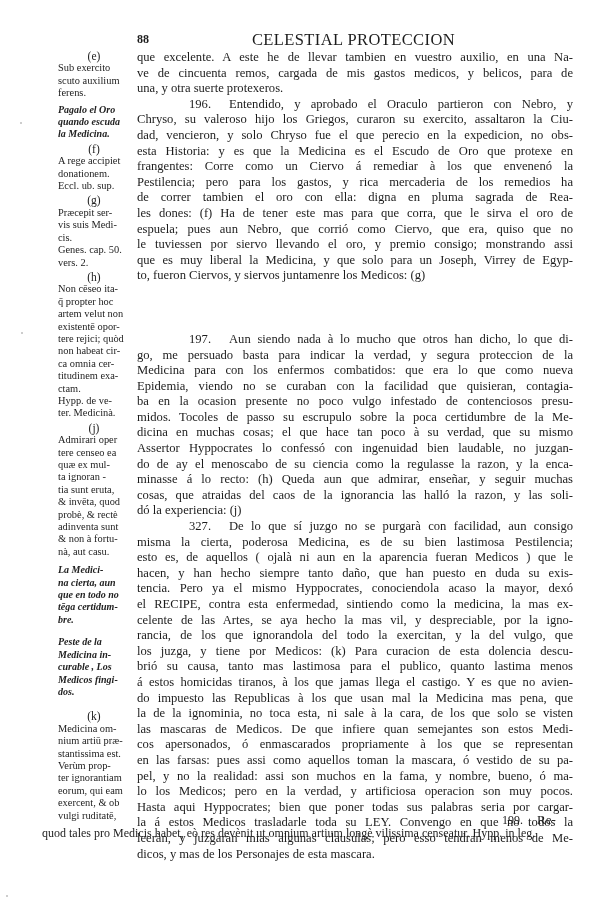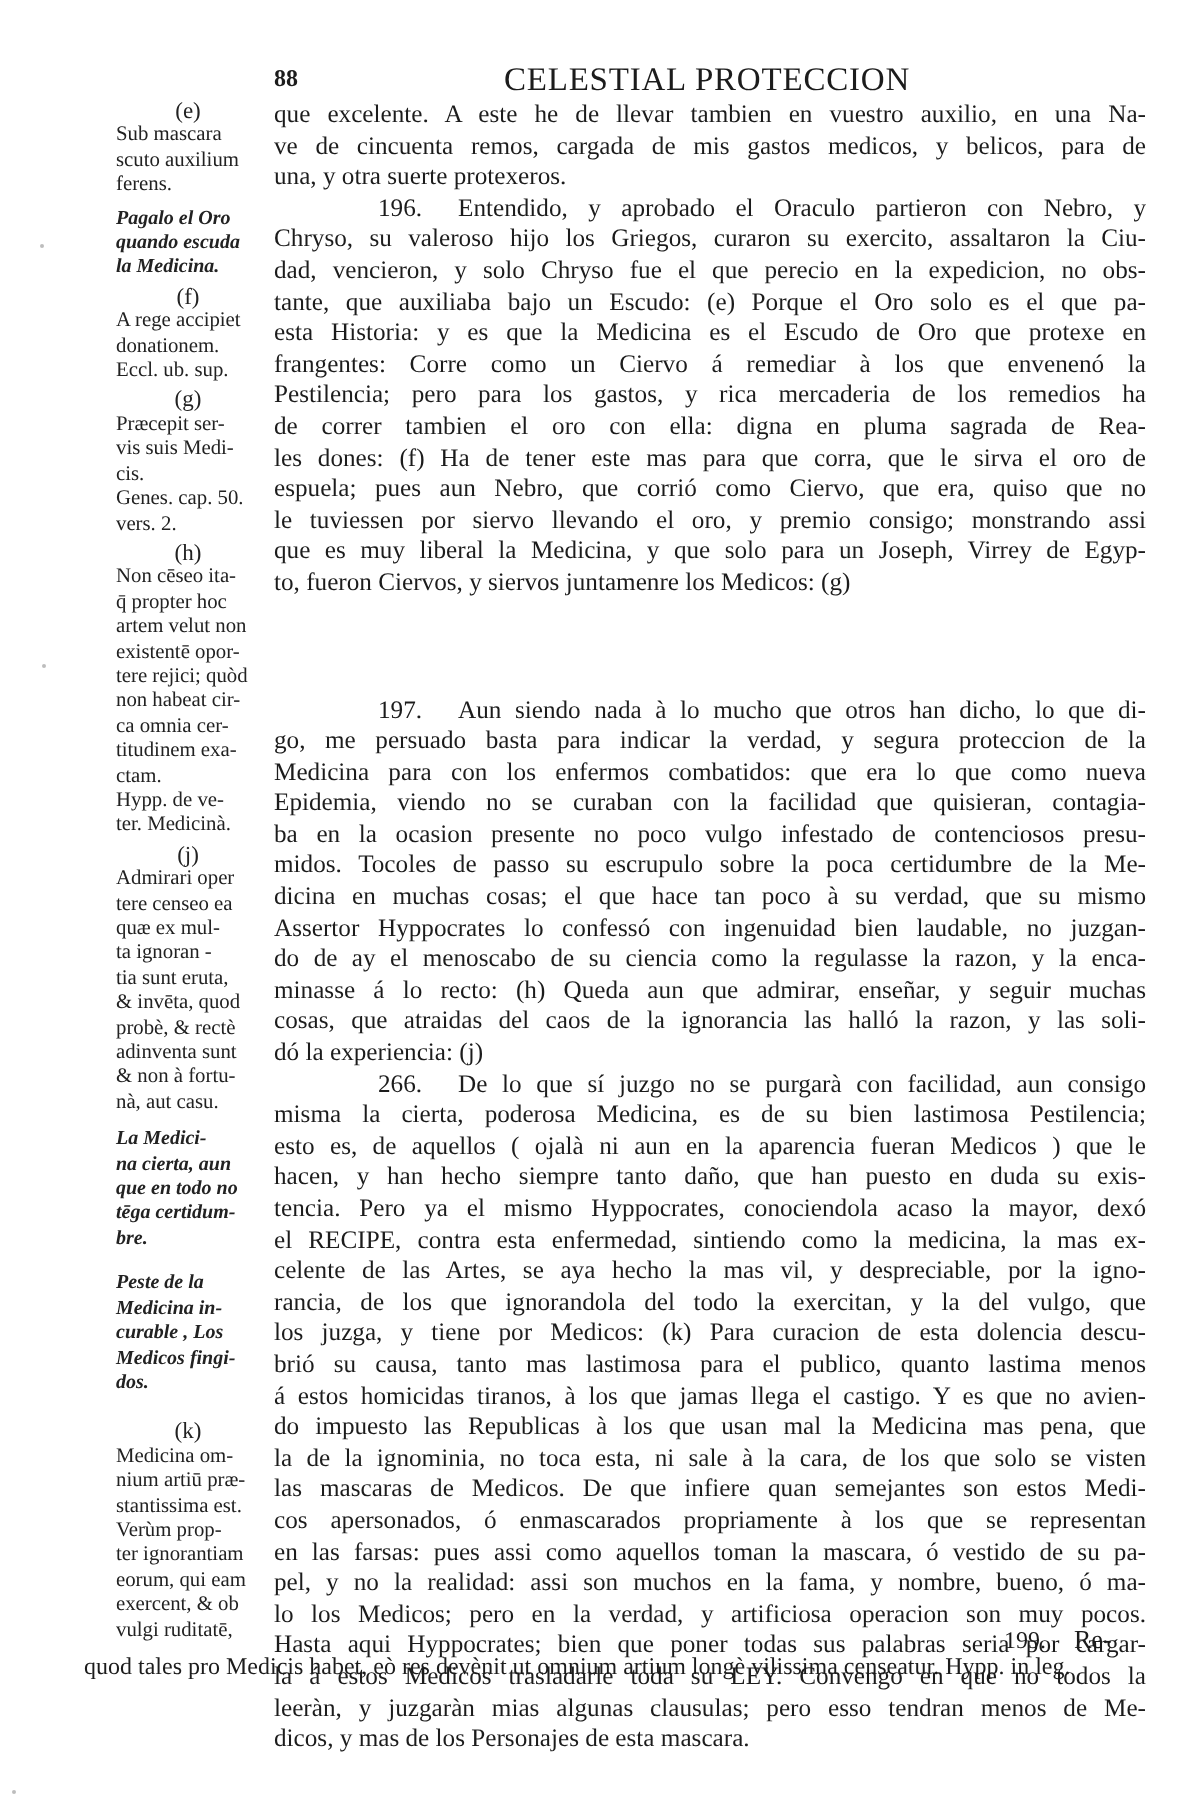--- a/index.html
+++ b/index.html
@@ -41,21 +41,21 @@
 <div class="page">
 
   <div class="running-head">
     <span class="page-num">88</span>
     <div class="head-title">CELESTIAL PROTECCION</div>
   </div>
 
   <div class="margin" id="margin">
       <div class="mnote" style="margin-top: 0px;">
         <span class="ref">(e)</span>
-        <span class="t">Sub mascara</span>
+        <span class="t">Sub exercito</span>
         <span class="t">scuto auxilium</span>
         <span class="t">ferens.</span>
       </div>
       <div class="mnote it" style="margin-top: 4px;">
         <span class="t">Pagalo el Oro</span>
         <span class="t">quando escuda</span>
         <span class="t">la Medicina.</span>
       </div>
       <div class="mnote" style="margin-top: 2px;">
         <span class="ref">(f)</span>
@@ -128,21 +128,20 @@
   <div class="main">
     <p id="p0">
         <span class="line">que excelente. A este he de llevar tambien en vuestro auxilio, en una Na-</span>
         <span class="line">ve de cincuenta remos, cargada de mis gastos medicos, y belicos, para de</span>
         <span class="line last">una, y otra suerte protexeros.</span>
       </p>
     <p id="p196">
         <span class="line" style="text-align-last: justify;"><span class="para-num">196.</span>Entendido, y aprobado el Oraculo partieron con Nebro, y</span>
         <span class="line">Chryso, su valeroso hijo los Griegos, curaron su exercito, assaltaron la Ciu-</span>
         <span class="line">dad, vencieron, y solo Chryso fue el que perecio en la expedicion, no obs-</span>
-        <span class="line">tante, que auxiliaba bajo un Escudo: (e) Porque el Oro solo es el que pa-</span>
         <span class="line">esta Historia: y es que la Medicina es el Escudo de Oro que protexe en</span>
         <span class="line">frangentes: Corre como un Ciervo á remediar à los que envenenó la</span>
         <span class="line">Pestilencia; pero para los gastos, y rica mercaderia de los remedios ha</span>
         <span class="line">de correr tambien el oro con ella: digna en pluma sagrada de Rea-</span>
         <span class="line">les dones: (f) Ha de tener este mas para que corra, que le sirva el oro de</span>
         <span class="line">espuela; pues aun Nebro, que corrió como Ciervo, que era, quiso que no</span>
         <span class="line">le tuviessen por siervo llevando el oro, y premio consigo; monstrando assi</span>
         <span class="line">que es muy liberal la Medicina, y que solo para un Joseph, Virrey de Egyp-</span>
         <span class="line last">to, fueron Ciervos, y siervos juntamenre los Medicos: (g)</span>
       </p>
@@ -154,21 +153,21 @@
         <span class="line">ba en la ocasion presente no poco vulgo infestado de contenciosos presu-</span>
         <span class="line">midos. Tocoles de passo su escrupulo sobre la poca certidumbre de la Me-</span>
         <span class="line">dicina en muchas cosas; el que hace tan poco à su verdad, que su mismo</span>
         <span class="line">Assertor Hyppocrates lo confessó con ingenuidad bien laudable, no juzgan-</span>
         <span class="line">do de ay el menoscabo de su ciencia como la regulasse la razon, y la enca-</span>
         <span class="line">minasse á lo recto: (h) Queda aun que admirar, enseñar, y seguir muchas</span>
         <span class="line">cosas, que atraidas del caos de la ignorancia las halló la razon, y las soli-</span>
         <span class="line last">dó la experiencia: (j)</span>
       </p>
     <p id="p198">
-        <span class="line" style="text-align-last: justify;"><span class="para-num">266.</span>De lo que sí juzgo no se purgarà con facilidad, aun consigo</span>
+        <span class="line" style="text-align-last: justify;"><span class="para-num">327.</span>De lo que sí juzgo no se purgarà con facilidad, aun consigo</span>
         <span class="line">misma la cierta, poderosa Medicina, es de su bien lastimosa Pestilencia;</span>
         <span class="line">esto es, de aquellos ( ojalà ni aun en la aparencia fueran Medicos ) que le</span>
         <span class="line">hacen, y han hecho siempre tanto daño, que han puesto en duda su exis-</span>
         <span class="line">tencia. Pero ya el mismo Hyppocrates, conociendola acaso la mayor, dexó</span>
         <span class="line">el RECIPE, contra esta enfermedad, sintiendo como la medicina, la mas ex-</span>
         <span class="line">celente de las Artes, se aya hecho la mas vil, y despreciable, por la igno-</span>
         <span class="line">rancia, de los que ignorandola del todo la exercitan, y la del vulgo, que</span>
         <span class="line">los juzga, y tiene por Medicos: (k) Para curacion de esta dolencia descu-</span>
         <span class="line">brió su causa, tanto mas lastimosa para el publico, quanto lastima menos</span>
         <span class="line">á estos homicidas tiranos, à los que jamas llega el castigo. Y es que no avien-</span>

